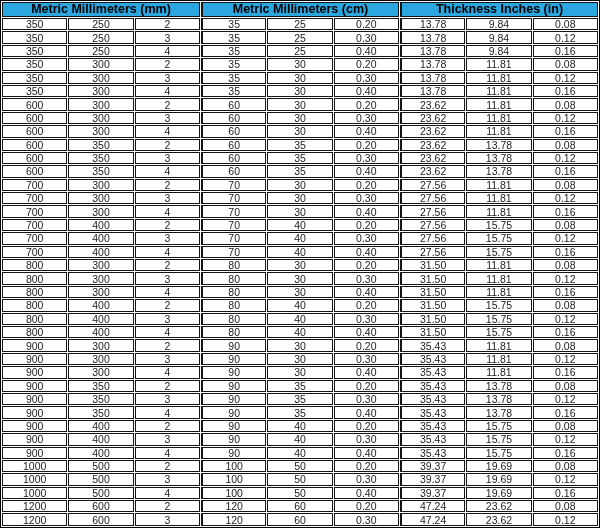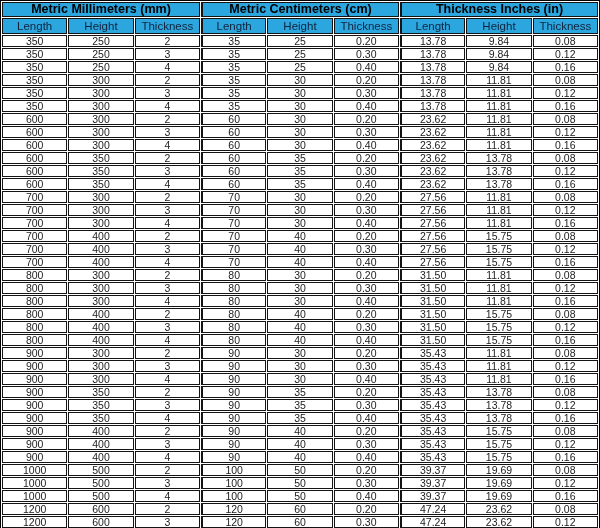--- a/index.html
+++ b/index.html
@@ -71,33 +71,22 @@
     <col style="width:11.111%">
       <col style="width:11.111%">
       <col style="width:11.111%">
     <col style="width:11.111%">
       <col style="width:11.111%">
       <col style="width:11.112%">
   </colgroup>
   <thead>
     <tr>
       <th colspan="3" class="group-title">Metric Millimeters (mm)</th>
-      <th colspan="3" class="group-title gs">Metric Centimeters (cm)</th>
+      <th colspan="3" class="group-title gs">Metric Millimeters (cm)</th>
       <th colspan="3" class="group-title gs">Thickness Inches (in)</th>
-    </tr>
-    <tr>
-      <th class="col-header">Length</th>
-      <th class="col-header">Height</th>
-      <th class="col-header">Thickness</th>
-      <th class="col-header gs">Length</th>
-      <th class="col-header">Height</th>
-      <th class="col-header">Thickness</th>
-      <th class="col-header gs">Length</th>
-      <th class="col-header">Height</th>
-      <th class="col-header">Thickness</th>
     </tr>
   </thead>
   <tbody>
       <tr>
         <td class="cell">350</td>
         <td class="cell">250</td>
         <td class="cell">2</td>
         <td class="cell gs">35</td>
         <td class="cell">25</td>
         <td class="cell">0.20</td>

